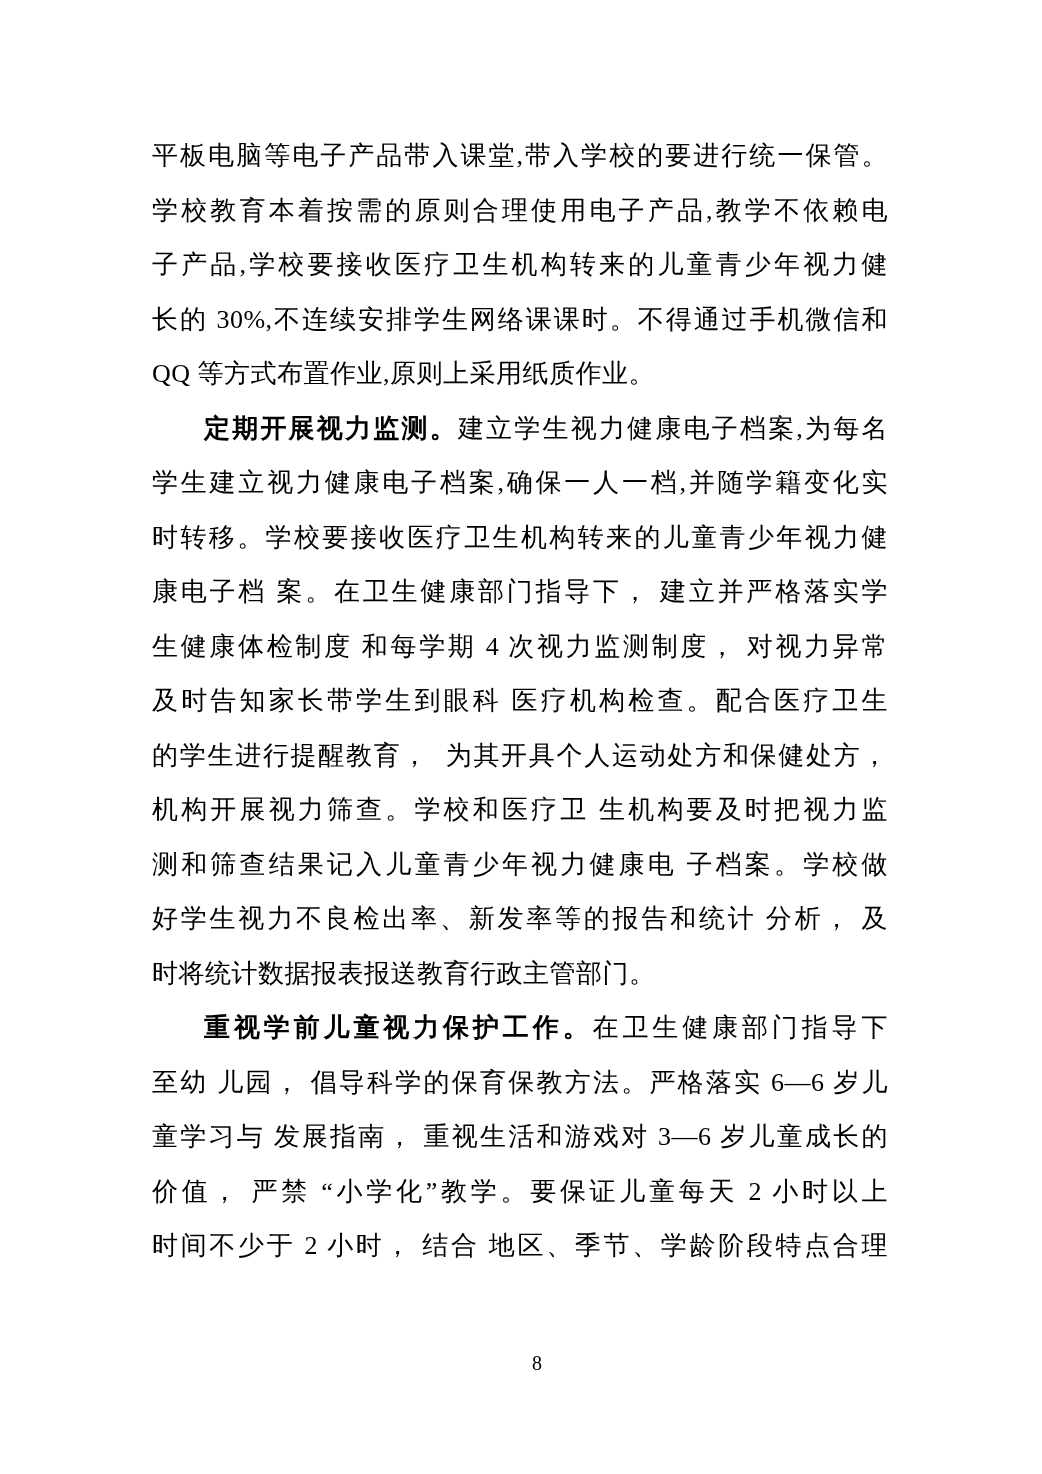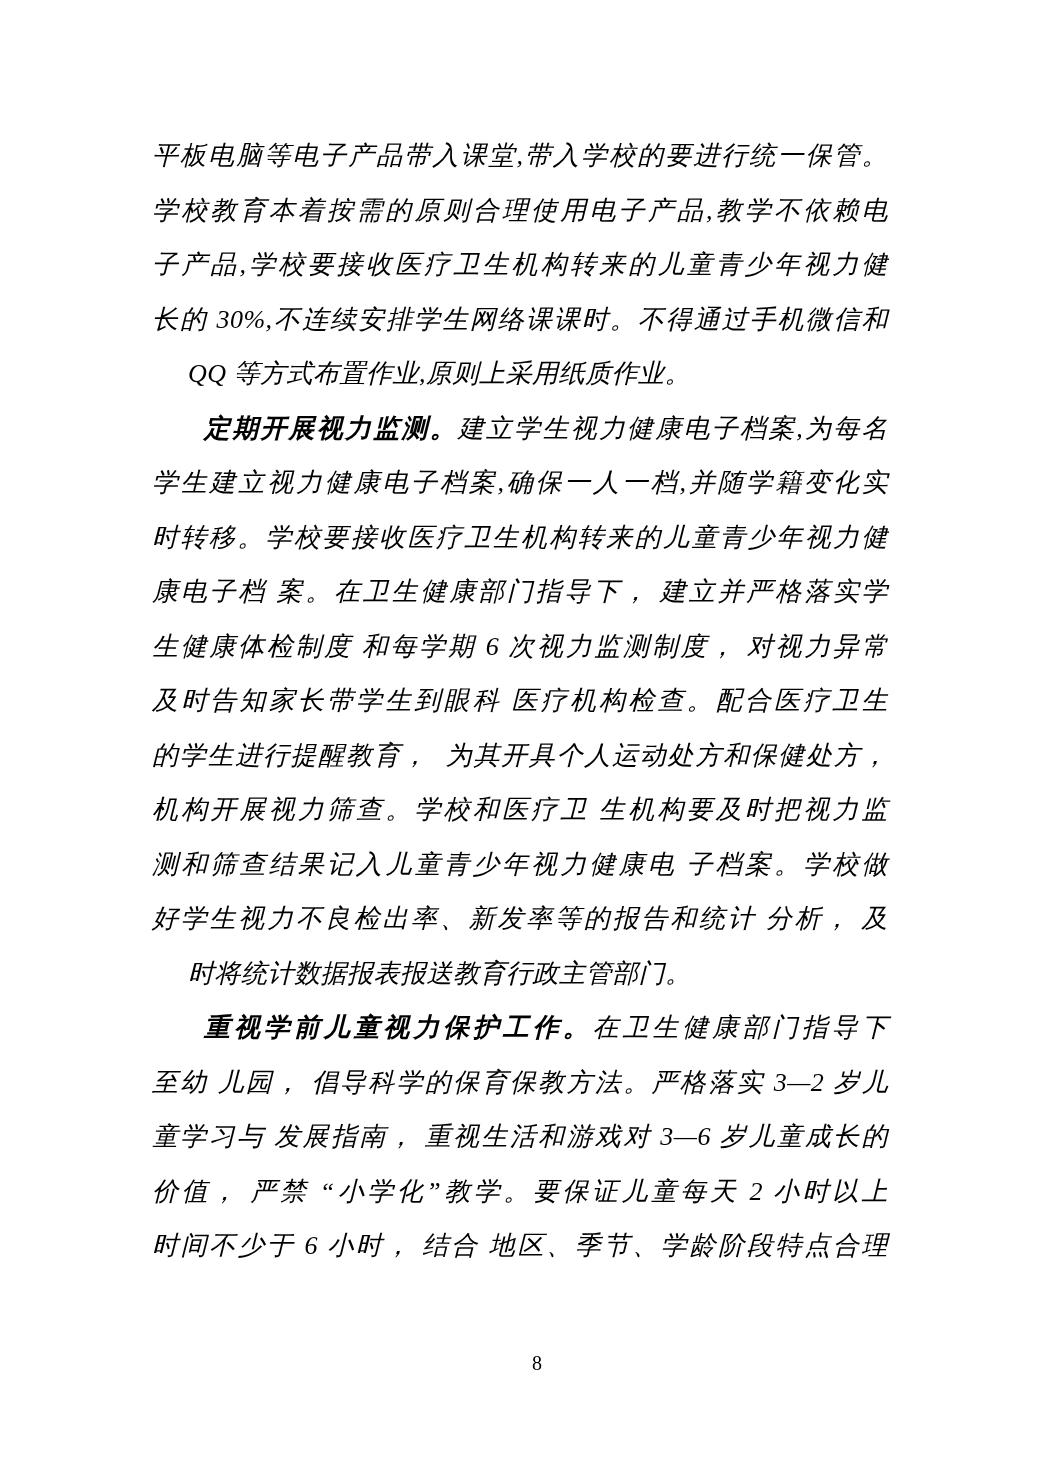--- a/index.html
+++ b/index.html
@@ -22,25 +22,23 @@
     top: 129px;
     width: 736px;
     font-size: 26px;
     line-height: 54.5px;
     letter-spacing: 0.5px;
   }
   .line {
     text-align: justify;
     text-align-last: justify;
     white-space: pre-wrap;
-    font-style: italic;
   }
   .line.para-end {
     text-align-last: left;
-    margin-left: 36px;
   }
   .line.indent-first {
     text-indent: 2em;
   }
   .lead {
     font-weight: bold;
     margin-top: 8px;
   }
   .page-number {
     position: absolute;
@@ -65,33 +63,33 @@
       <div class="line">子产品,学校要接收医疗卫生机构转来的儿童青少年视力健</div>
       <div class="line">长的 30%,不连续安排学生网络课课时。不得通过手机微信和</div>
       <div class="line para-end">QQ 等方式布置作业,原则上采用纸质作业。</div>
     </div>
 
     <div>
       <div class="line indent-first"><span class="lead">定期开展视力监测。</span><span>建立学生视力健康电子档案,为每名</span></div>
       <div class="line">学生建立视力健康电子档案,确保一人一档,并随学籍变化实</div>
       <div class="line">时转移。学校要接收医疗卫生机构转来的儿童青少年视力健</div>
       <div class="line">康电子档 案。在卫生健康部门指导下， 建立并严格落实学</div>
-      <div class="line">生健康体检制度 和每学期 6 次视力监测制度， 对视力异常</div>
+      <div class="line">生健康体检制度 和每学期 4 次视力监测制度， 对视力异常</div>
       <div class="line">及时告知家长带学生到眼科 医疗机构检查。配合医疗卫生</div>
       <div class="line">的学生进行提醒教育，  为其开具个人运动处方和保健处方，</div>
       <div class="line">机构开展视力筛查。学校和医疗卫 生机构要及时把视力监</div>
       <div class="line">测和筛查结果记入儿童青少年视力健康电 子档案。学校做</div>
       <div class="line">好学生视力不良检出率、新发率等的报告和统计 分析， 及</div>
       <div class="line para-end">时将统计数据报表报送教育行政主管部门。</div>
     </div>
 
     <div>
       <div class="line indent-first"><span class="lead">重视学前儿童视力保护工作。</span><span>在卫生健康部门指导下</span></div>
-      <div class="line">至幼 儿园， 倡导科学的保育保教方法。严格落实 3—2 岁儿</div>
+      <div class="line">至幼 儿园， 倡导科学的保育保教方法。严格落实 6—6 岁儿</div>
       <div class="line">童学习与 发展指南， 重视生活和游戏对 3—6 岁儿童成长的</div>
       <div class="line">价值， 严禁 “小学化”教学。要保证儿童每天 2 小时以上</div>
-      <div class="line">时间不少于 6 小时， 结合 地区、季节、学龄阶段特点合理</div>
+      <div class="line">时间不少于 2 小时， 结合 地区、季节、学龄阶段特点合理</div>
     </div>
 
   </div>
 
   <div class="page-number">8</div>
 </div>
 
 </body></html>

